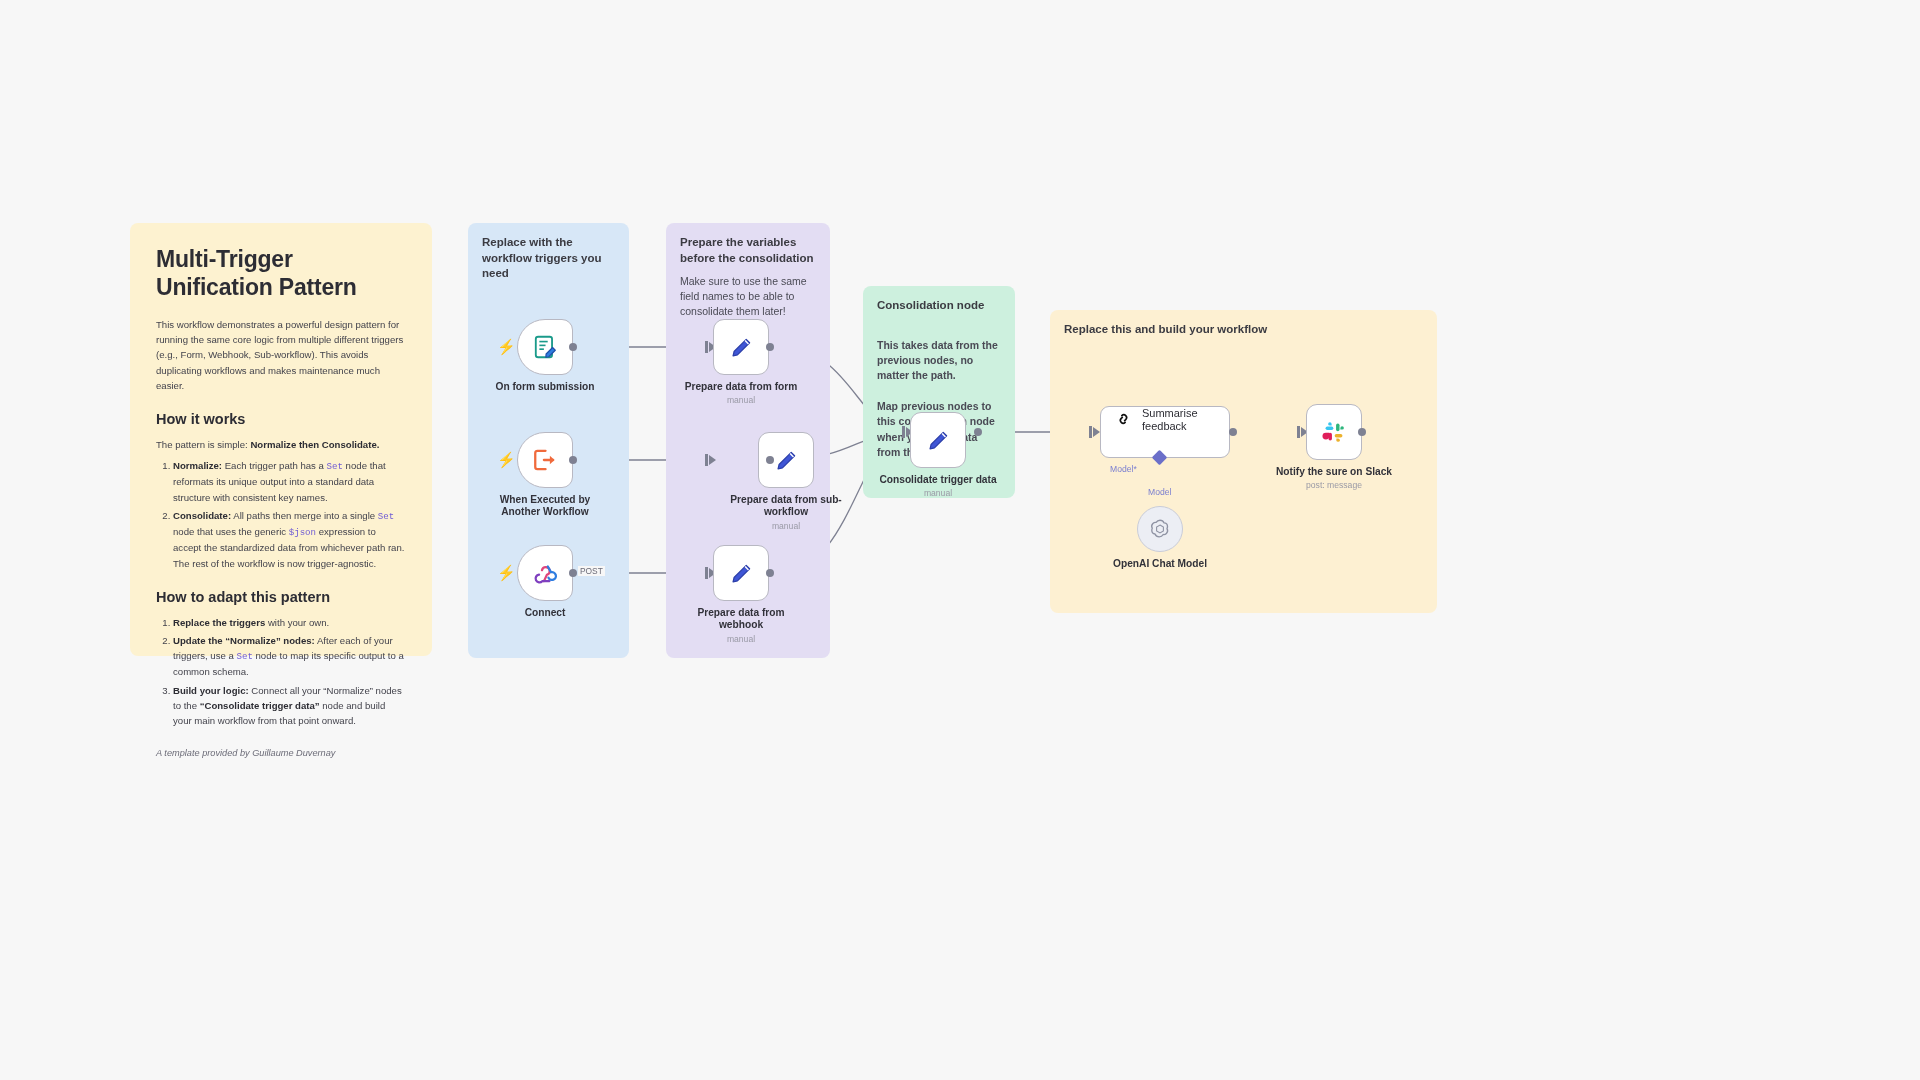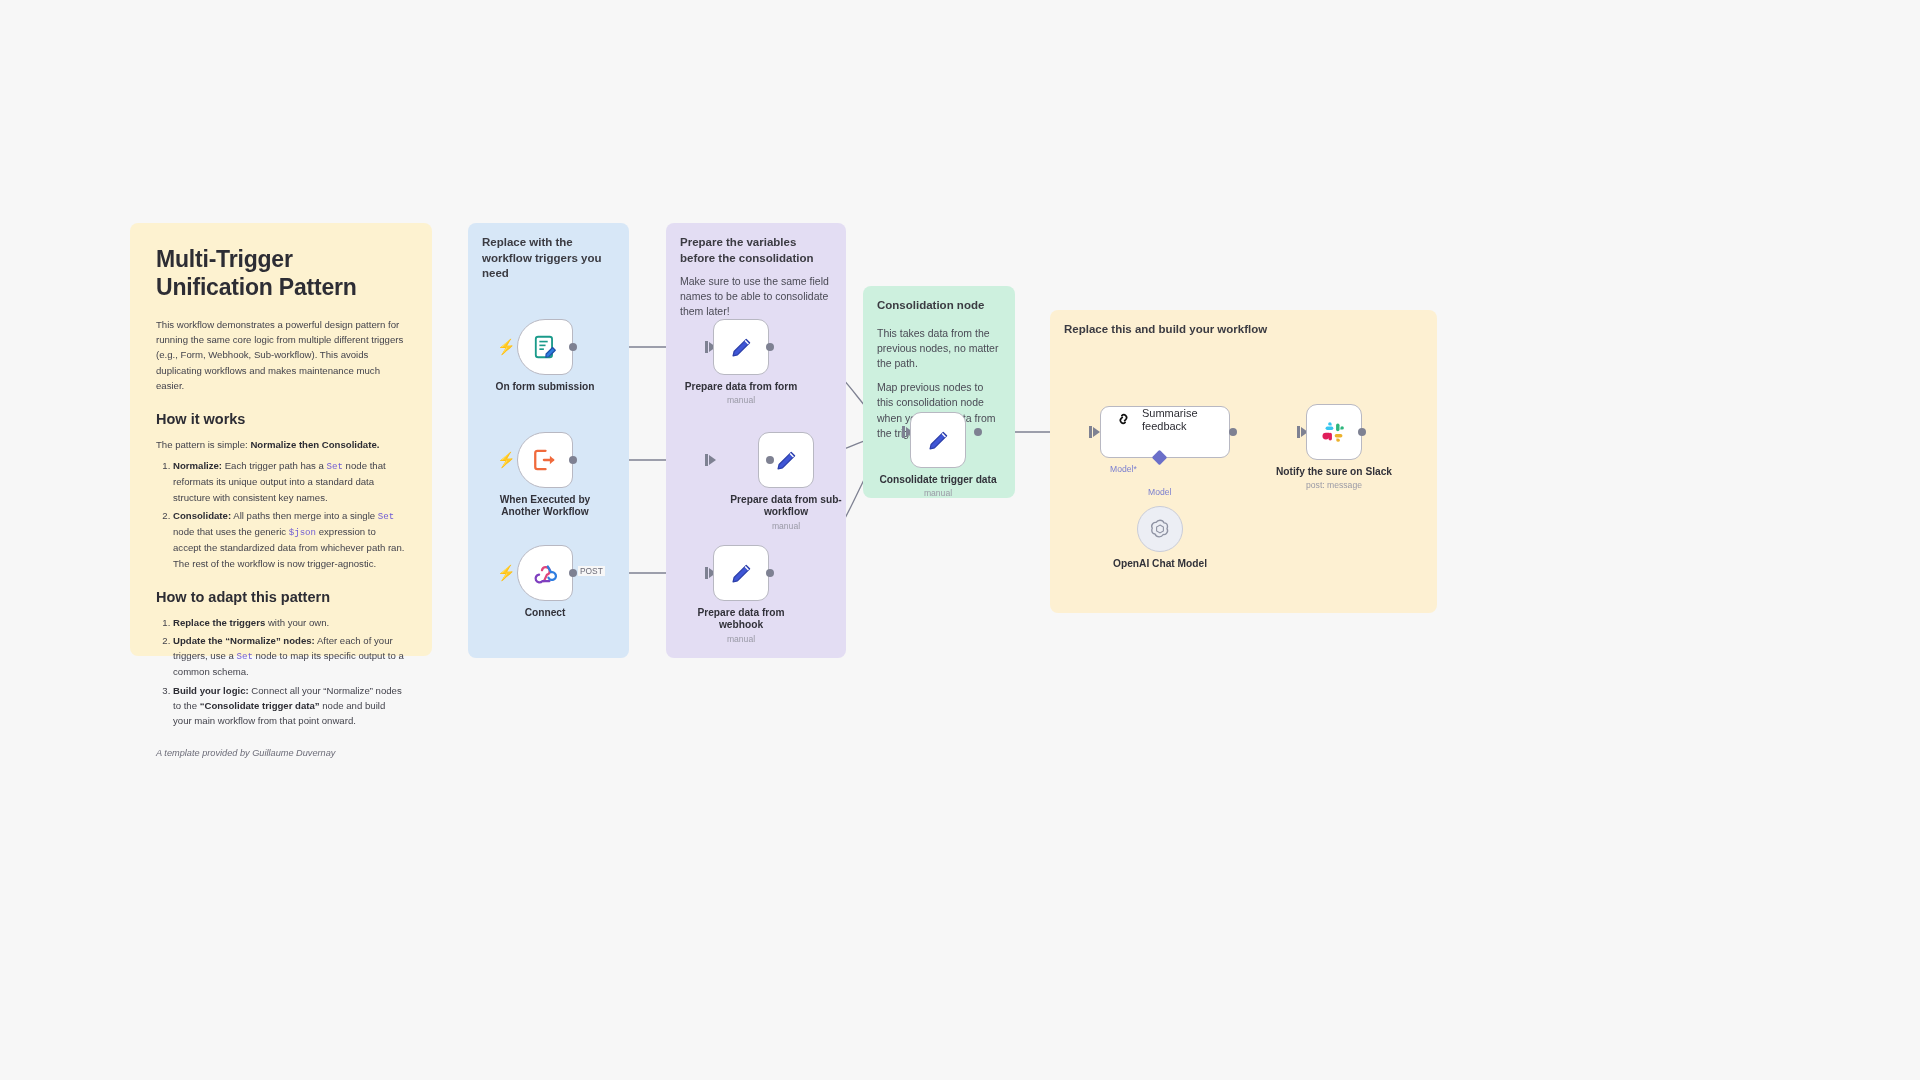--- a/index.html
+++ b/index.html
@@ -21,21 +21,21 @@
 
   .note-title {
     font-weight: bold; color: #3b3b42;
     font-size: 11.5px; line-height: 1.35;
     padding: 12px 14px 0 14px;
   }
   .note-body {
     color: #4a4a55; font-size: 10.5px; line-height: 1.45;
     padding: 8px 14px 0 14px;
   }
-  .note-body p { margin: 4px 0 9px 0; }
+  .note-body p { margin: 16px 0 9px 0; font-weight: bold; }
 
   
   .doc { padding: 22px 26px; }
   .doc h1 {
     font-size: 23px; line-height: 1.22; margin: 0 0 16px 0;
     color: #2d2d34; font-weight: bold; letter-spacing: -0.2px;
   }
   .doc h2 {
     font-size: 14.5px; margin: 18px 0 10px 0;
     color: #2d2d34; font-weight: bold;
@@ -155,21 +155,21 @@
       <li>
         <b>Update the “Normalize” nodes:</b><span> After each of your triggers, use a </span><code class="tok">Set</code><span> node to map its specific output to a common schema.</span>
       </li>
       <li>
         <b>Build your logic:</b><span> Connect all your “Normalize” nodes to the </span><b>“Consolidate trigger data”</b><span> node and build your main workflow from that point onward.</span>
       </li>
     </ol>
     <div class="credit">A template provided by Guillaume Duvernay</div>
   </div>
 
-  <div class="sticky sticky-purple" style="left:666px; top:223px; width:180px; height:435px;">
+  <div class="sticky sticky-purple" style="left:666px; top:223px; width:164px; height:435px;">
     <div class="note-title">Prepare the variables before the consolidation</div>
     <div class="note-body">Make sure to use the same field names to be able to consolidate them later!</div>
   </div>
 
   <div class="sticky sticky-green" style="left:863px; top:286px; width:152px; height:212px;">
     <div class="note-title">Consolidation node</div>
     <div class="note-body">
       <p>This takes data from the previous nodes, no matter the path.</p>
       <p>Map previous nodes to this consolidation node when you need data from the triggers.</p>
     </div>

